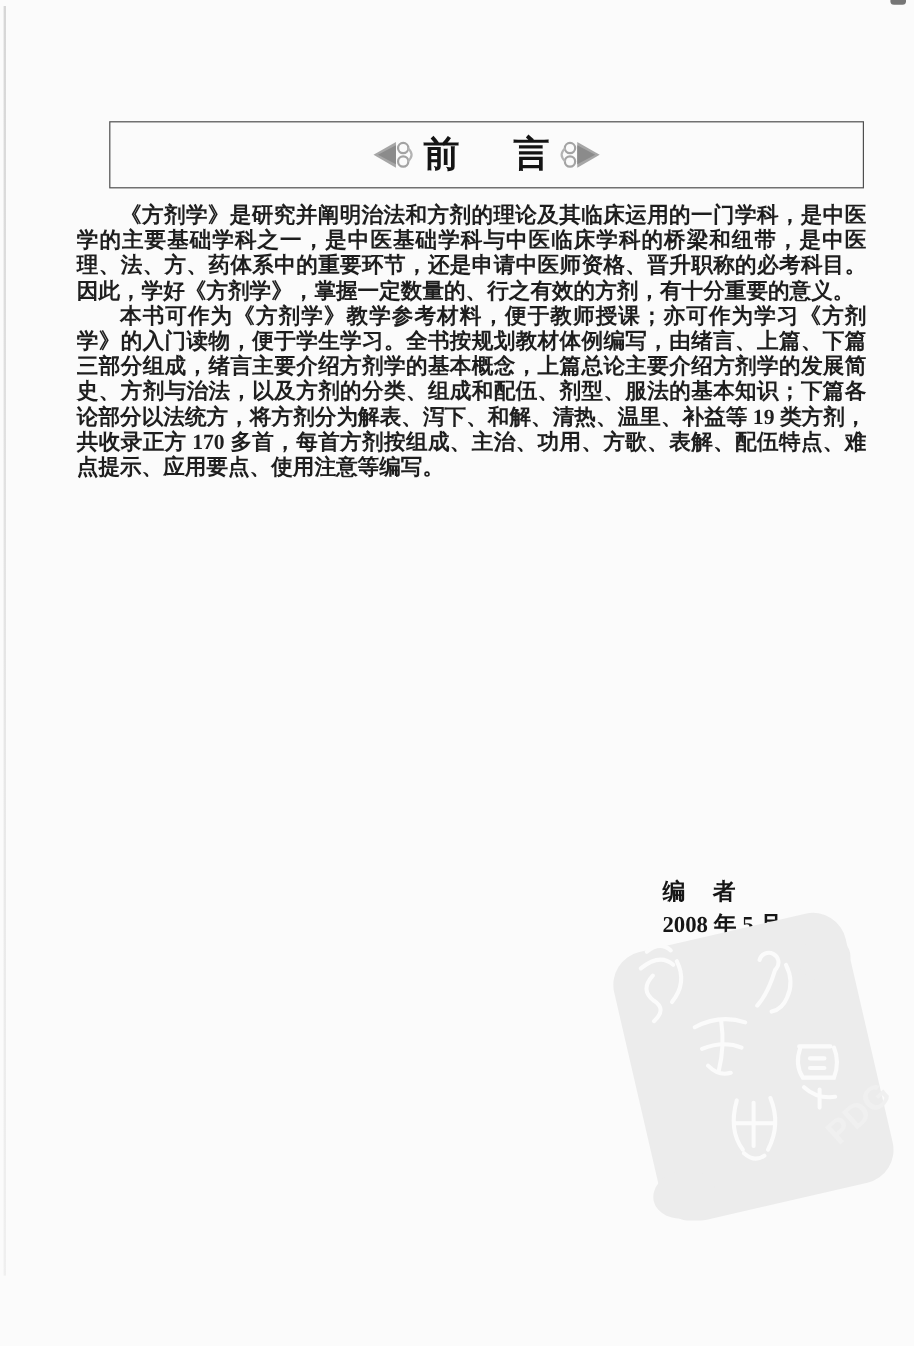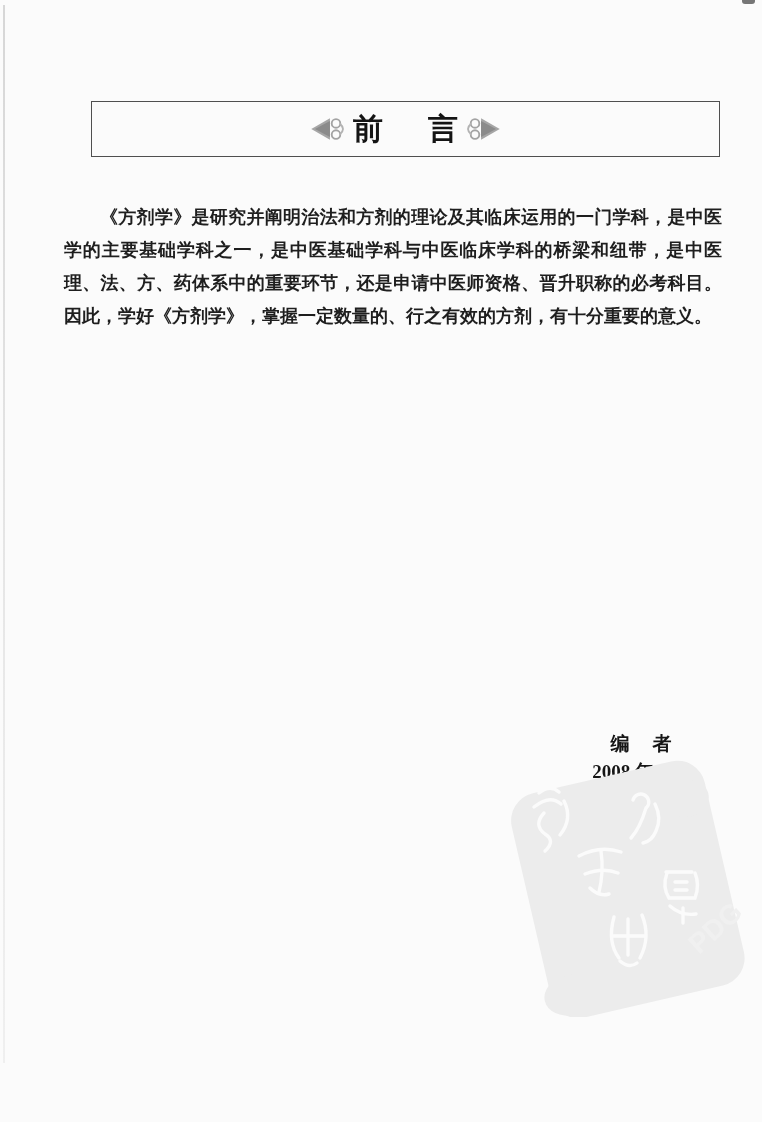--- a/index.html
+++ b/index.html
@@ -29,28 +29,27 @@
   .title-row{display:flex;align-items:center;}
   .title-char{
     font-size:30px;font-weight:700;color:#141414;line-height:1;
   }
   .title-char + .title-char{margin-left:45px;}
   .orn{width:38px;height:28px;display:block;}
   .orn-left{margin-right:5px;}
   .orn-right{margin-left:5px;transform:scaleX(-1);}
   .content{
     position:absolute;left:64px;top:169px;width:658px;
-    font-size:18px;line-height:33px;color:#1e1e1e;font-weight:600;
+    font-size:18px;line-height:21px;color:#1e1e1e;font-weight:600;
     text-align:justify;
-    margin-top:32px;
   }
   .content p{margin:0;text-indent:2em;}
   .signature{
     position:absolute;left:552px;top:731px;width:180px;
-    text-align:center;color:#161616;font-weight:700;
+    text-align:left;color:#161616;font-weight:700;
   }
   .signature .author{font-size:19px;line-height:26px;letter-spacing:2px;}
   .signature .date{font-size:19px;line-height:30px;}
   .watermark{
     position:absolute;left:495px;top:755px;width:260px;height:262px;
     pointer-events:none;
   }
 </style>
 </head>
 <body>
@@ -76,20 +75,21 @@
         <path d="M5,15 L21,6.5 L21,23.5 Z" fill="#8b8b8b"></path>
         <circle cx="27.5" cy="9" r="4.6" stroke="#a3a3a3" stroke-width="2" fill="none"></circle>
         <circle cx="27.5" cy="21" r="4.6" stroke="#a3a3a3" stroke-width="2" fill="none"></circle>
         <path d="M31.5,9 q7,6 0,12" stroke="#b3b3b3" stroke-width="2" fill="none"></path>
       </svg>
     </div>
   </div>
 
   <div class="content">
     <p>《方剂学》是研究并阐明治法和方剂的理论及其临床运用的一门学科，是中医学的主要基础学科之一，是中医基础学科与中医临床学科的桥梁和纽带，是中医理、法、方、药体系中的重要环节，还是申请中医师资格、晋升职称的必考科目。因此，学好《方剂学》，掌握一定数量的、行之有效的方剂，有十分重要的意义。</p>
+    <p>本书可作为《方剂学》教学参考材料，便于教师授课；亦可作为学习《方剂学》的入门读物，便于学生学习。全书按规划教材体例编写，由绪言、上篇、下篇三部分组成，绪言主要介绍方剂学的基本概念，上篇总论主要介绍方剂学的发展简史、方剂与治法，以及方剂的分类、组成和配伍、剂型、服法的基本知识；下篇各论部分以法统方，将方剂分为解表、泻下、和解、清热、温里、补益等 19 类方剂，共收录正方 170 多首，每首方剂按组成、主治、功用、方歌、表解、配伍特点、难点提示、应用要点、使用注意等编写。</p>
   </div>
 
   <div class="signature">
     <div class="author">编　者</div>
     <div class="date">2008 年 5 月</div>
   </div>
 
   <svg class="watermark" viewBox="0 0 260 262">
     <g transform="rotate(-13 130 131)">
       <rect x="33" y="20" width="198" height="230" rx="28" fill="#ececec"></rect>

